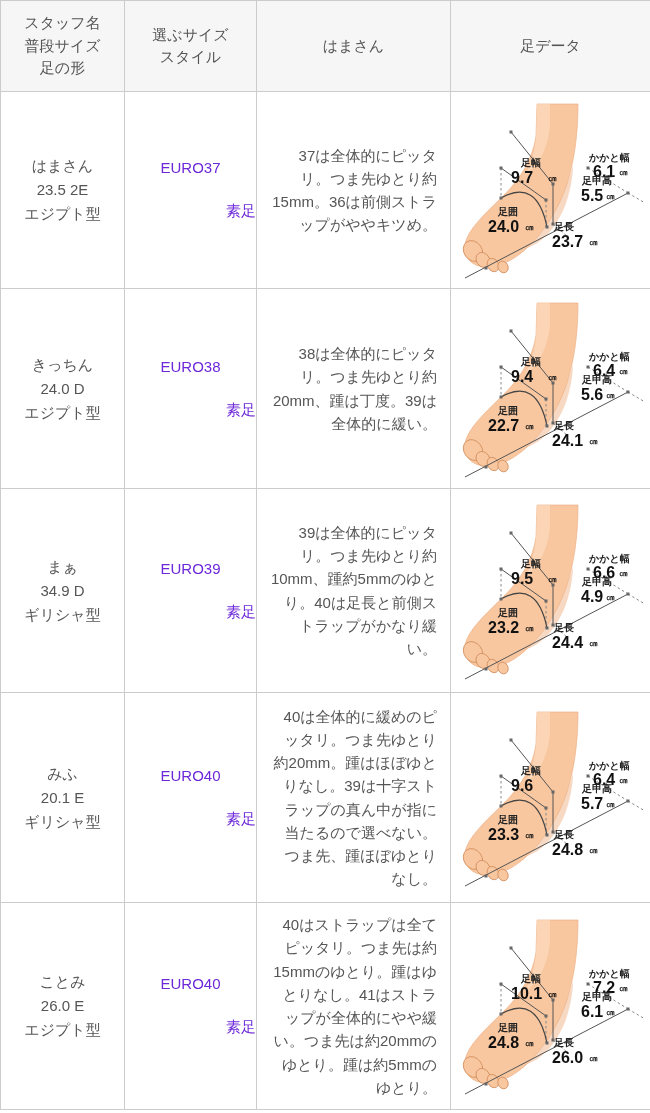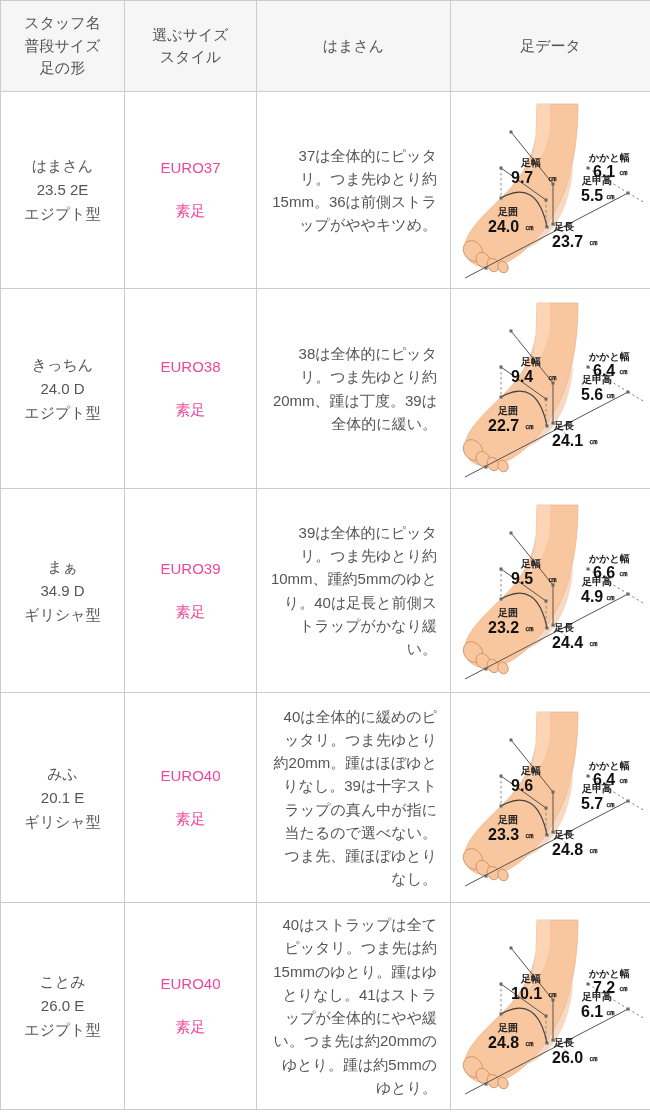--- a/index.html
+++ b/index.html
@@ -18,22 +18,22 @@
   tbody tr:nth-child(1) { height: 197px; }
   tbody tr:nth-child(2) { height: 200px; }
   tbody tr:nth-child(3) { height: 204px; }
   tbody tr:nth-child(4) { height: 210px; }
   tbody tr:nth-child(5) { height: 203px; }
 
   td.staff-cell {
     text-align: center; color: #555; font-size: 15px; line-height: 1.6;
     white-space: pre-line;
   }
-  td.size-cell { text-align: center; color: #ec4899; font-size: 15px; }
-  .size-style { margin-top: 26px; }
+  td.size-cell { text-align: center; color: #6d28d9; font-size: 15px; }
+  .size-style { margin-top: 26px; text-align: right; }
 
   td.comment-cell {
     color: #555; font-size: 15px; line-height: 1.55;
     text-align: right; padding: 10px 13px;
   }
 
   td.foot-cell { text-align: left; padding: 0; }
   svg.foot-svg { display: block; margin: 4px auto 0 auto; }
 
   

